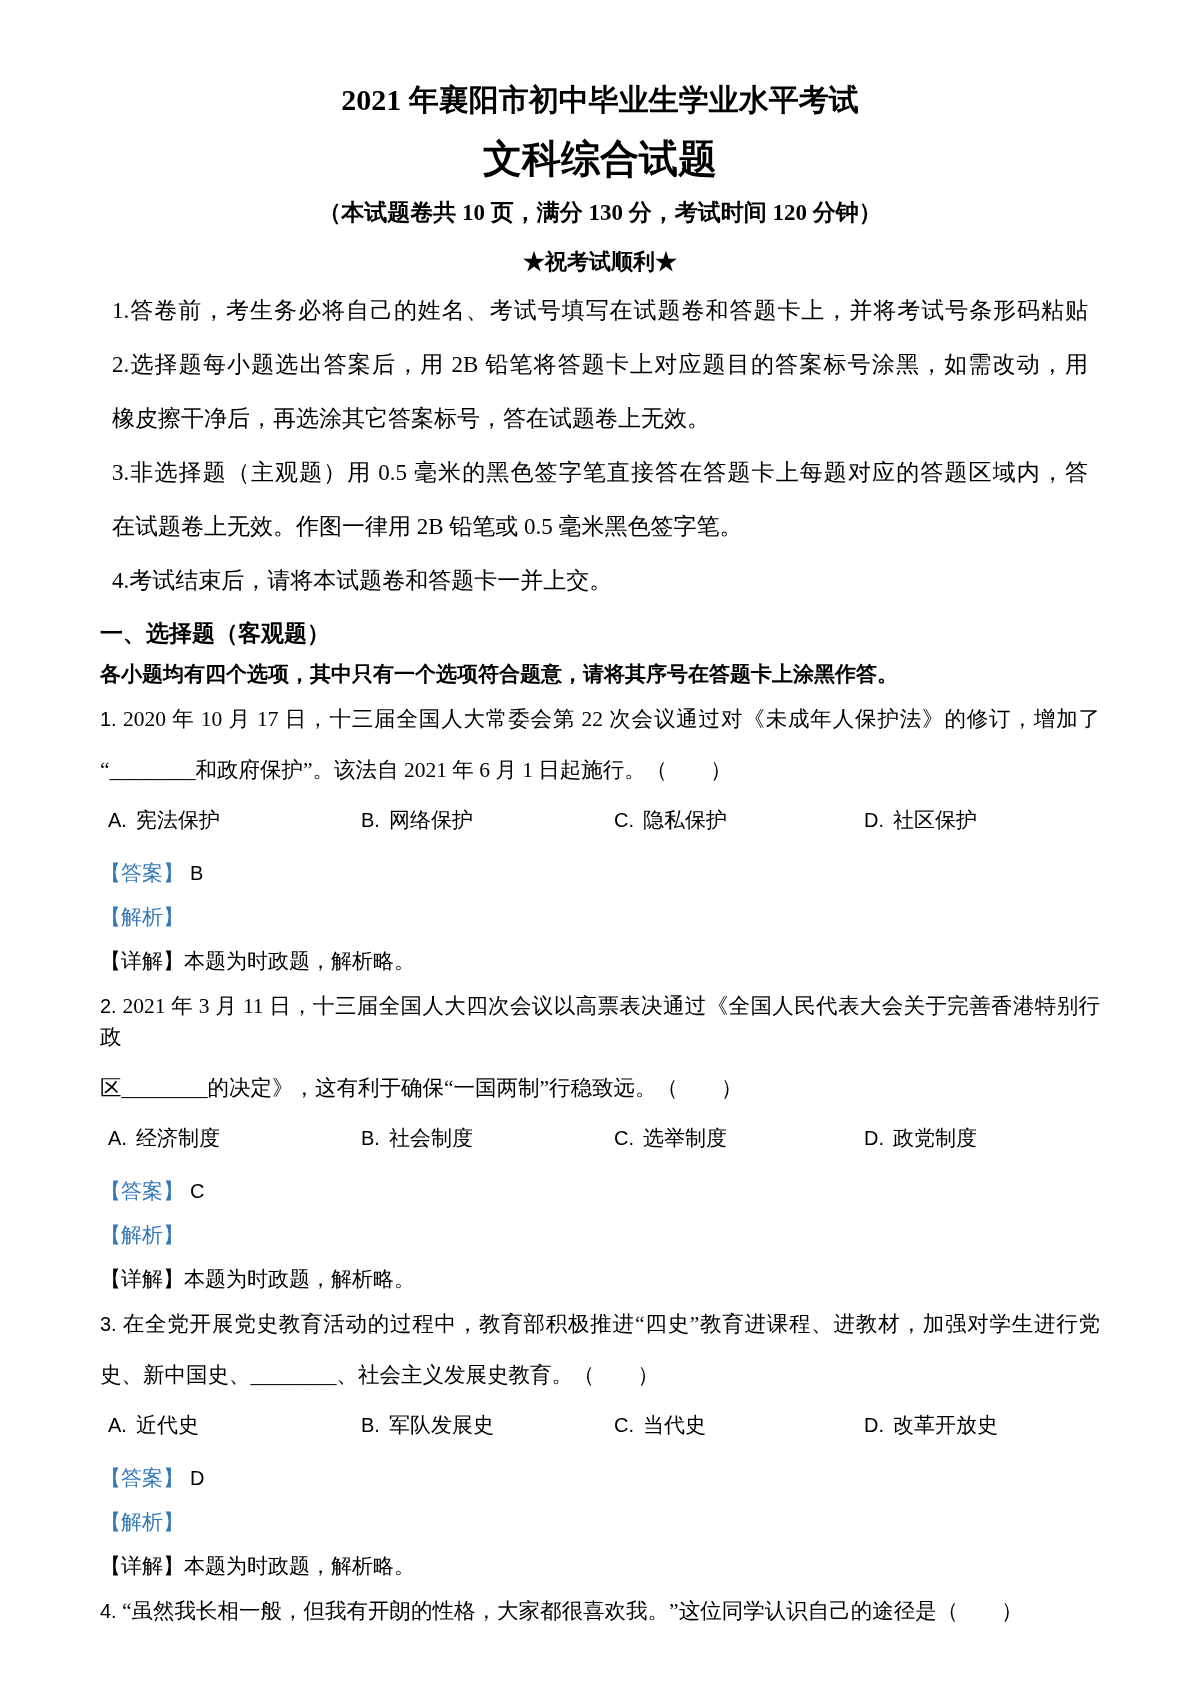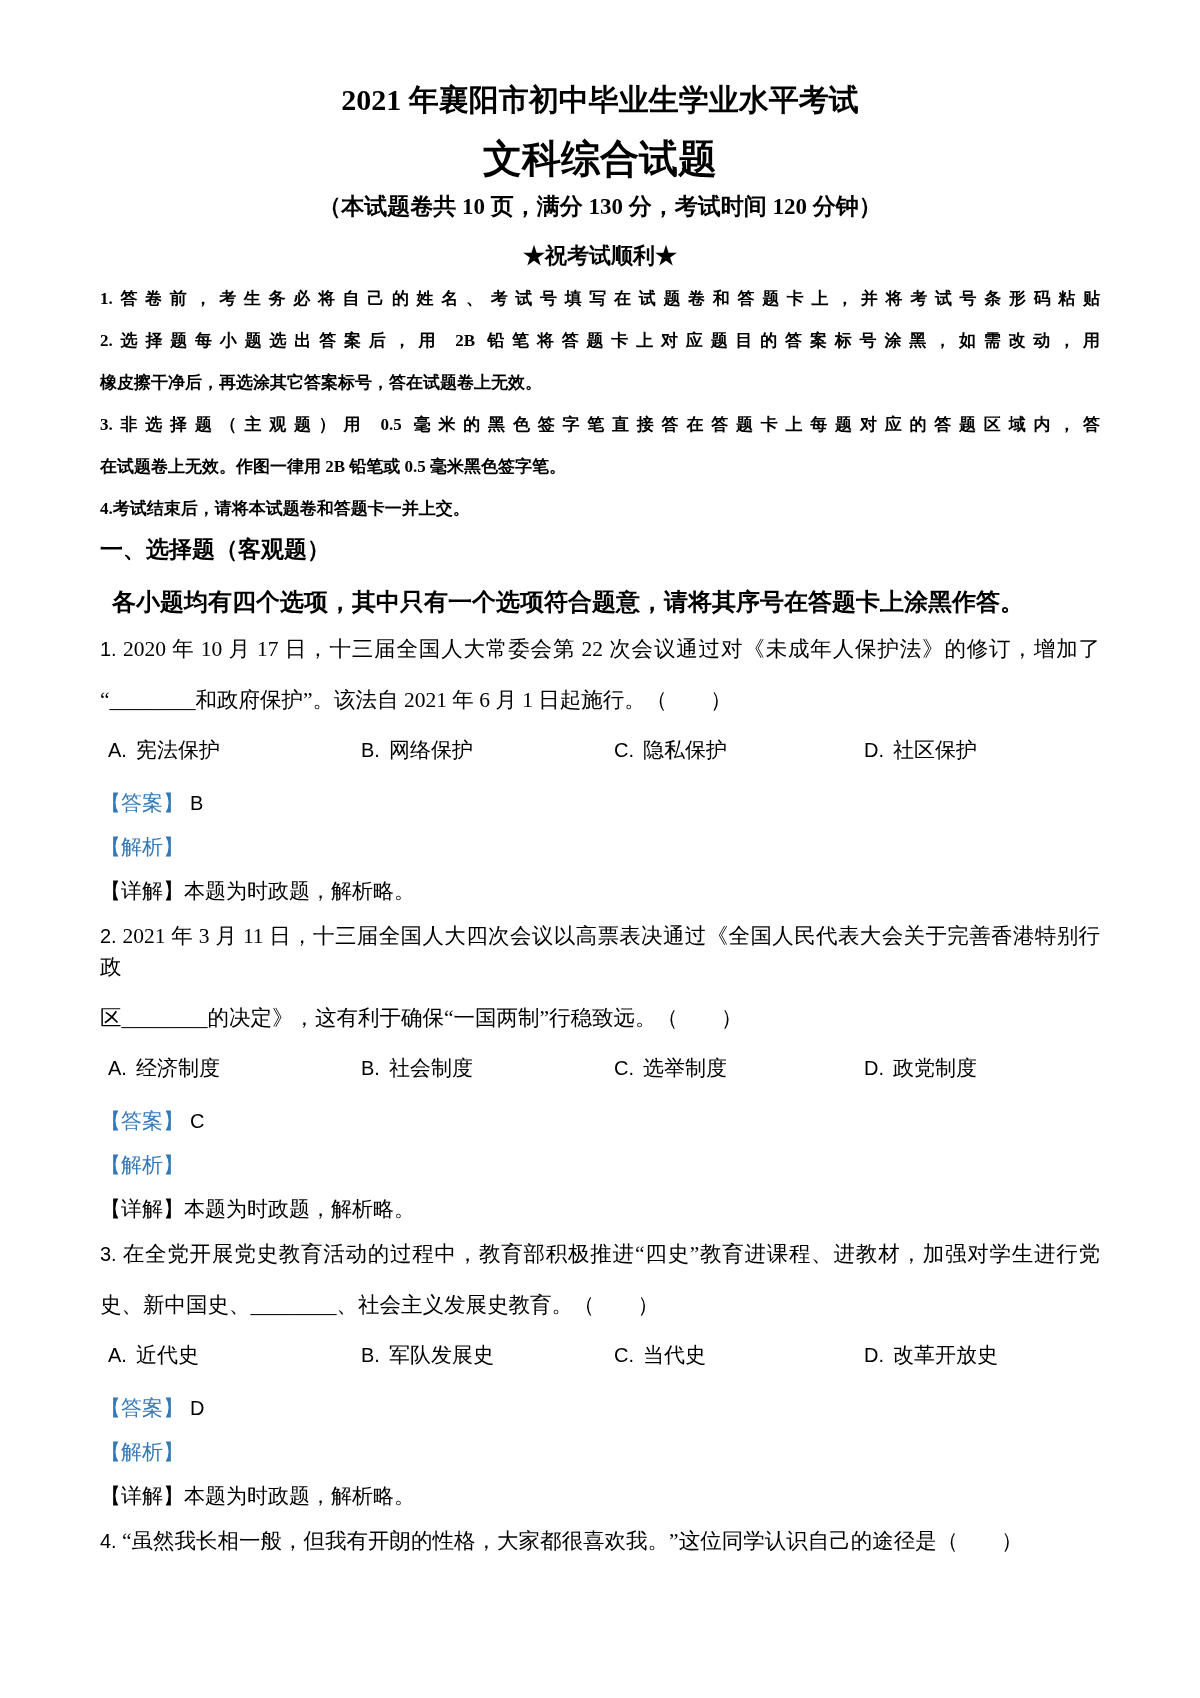--- a/index.html
+++ b/index.html
@@ -2,27 +2,27 @@
 <html><head>
 <meta charset="utf-8">
 <style>
   html,body{margin:0;padding:0;background:#ffffff;}
   body{width:1200px;height:1698px;overflow:hidden;color:#000;
        font-family:"Liberation Serif","DejaVu Serif",serif;}
   .page{box-sizing:border-box;width:1200px;height:1238px;padding:80px 100px 0 100px;}
   .head{text-align:center;}
   .t1{font-size:30px;font-weight:700;margin:0 0 18px;line-height:40px;}
   .t2{font-size:39px;font-weight:700;margin:0 0 10px;line-height:42px;}
-  .info{font-size:23px;font-weight:700;margin:10px 0 4px;line-height:34px;}
+  .info{font-size:23px;font-weight:700;margin:16px 0 4px;line-height:34px;}
   .wish{font-size:22px;font-weight:700;margin:16px 0 6px;line-height:32px;}
   .n-head{font-size:23px;font-weight:700;margin:0;line-height:38px;}
-  .n-line{font-size:17px;font-weight:700;margin:0;line-height:42px;}
+  .n-line{font-size:23px;font-weight:400;margin:12px;line-height:42px;}
   .j{text-align:justify;text-align-last:justify;}
   .s-head{font-size:23px;font-weight:700;margin:0;line-height:40px;}
-  .s-inst{font-size:24px;font-weight:700;margin:12px;line-height:40px;}
+  .s-inst{font-size:21px;font-weight:700;margin:0;line-height:40px;}
   .question{margin-top:10px;}
   .q-line{font-size:21.5px;margin:0 0 20px;line-height:31px;}
   .q-num{font-family:"Liberation Sans","DejaVu Sans",sans-serif;font-size:20px;}
   .options{display:grid;grid-template-columns:253px 253px 250px 1fr;
            padding-left:8px;margin:0 0 24px;font-size:21px;line-height:29px;}
   .opt-key{font-family:"Liberation Sans","DejaVu Sans",sans-serif;font-size:20px;margin-right:9px;}
   .ans-line,.ana-line,.det-line{font-size:21px;margin:0 0 15px;line-height:29px;}
   .blue{color:#3478b6;}
   .ans-val{margin-left:6px;font-family:"Liberation Sans","DejaVu Sans",sans-serif;font-size:20px;}
 </style>

